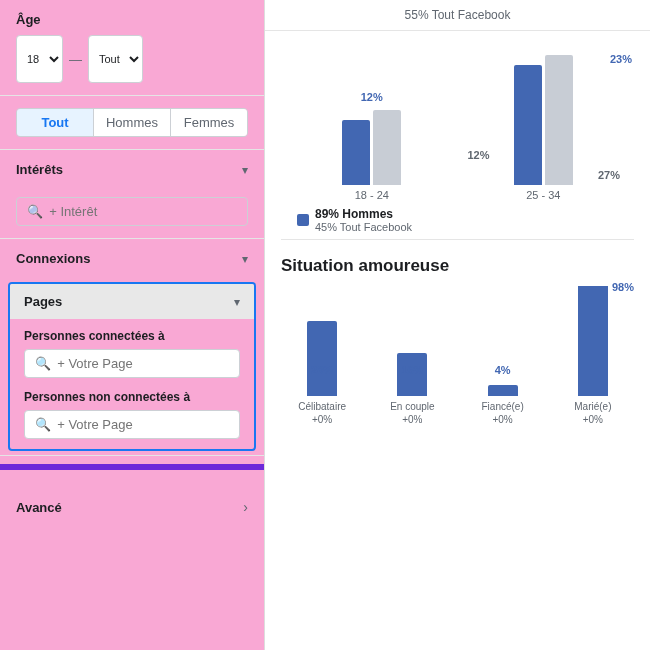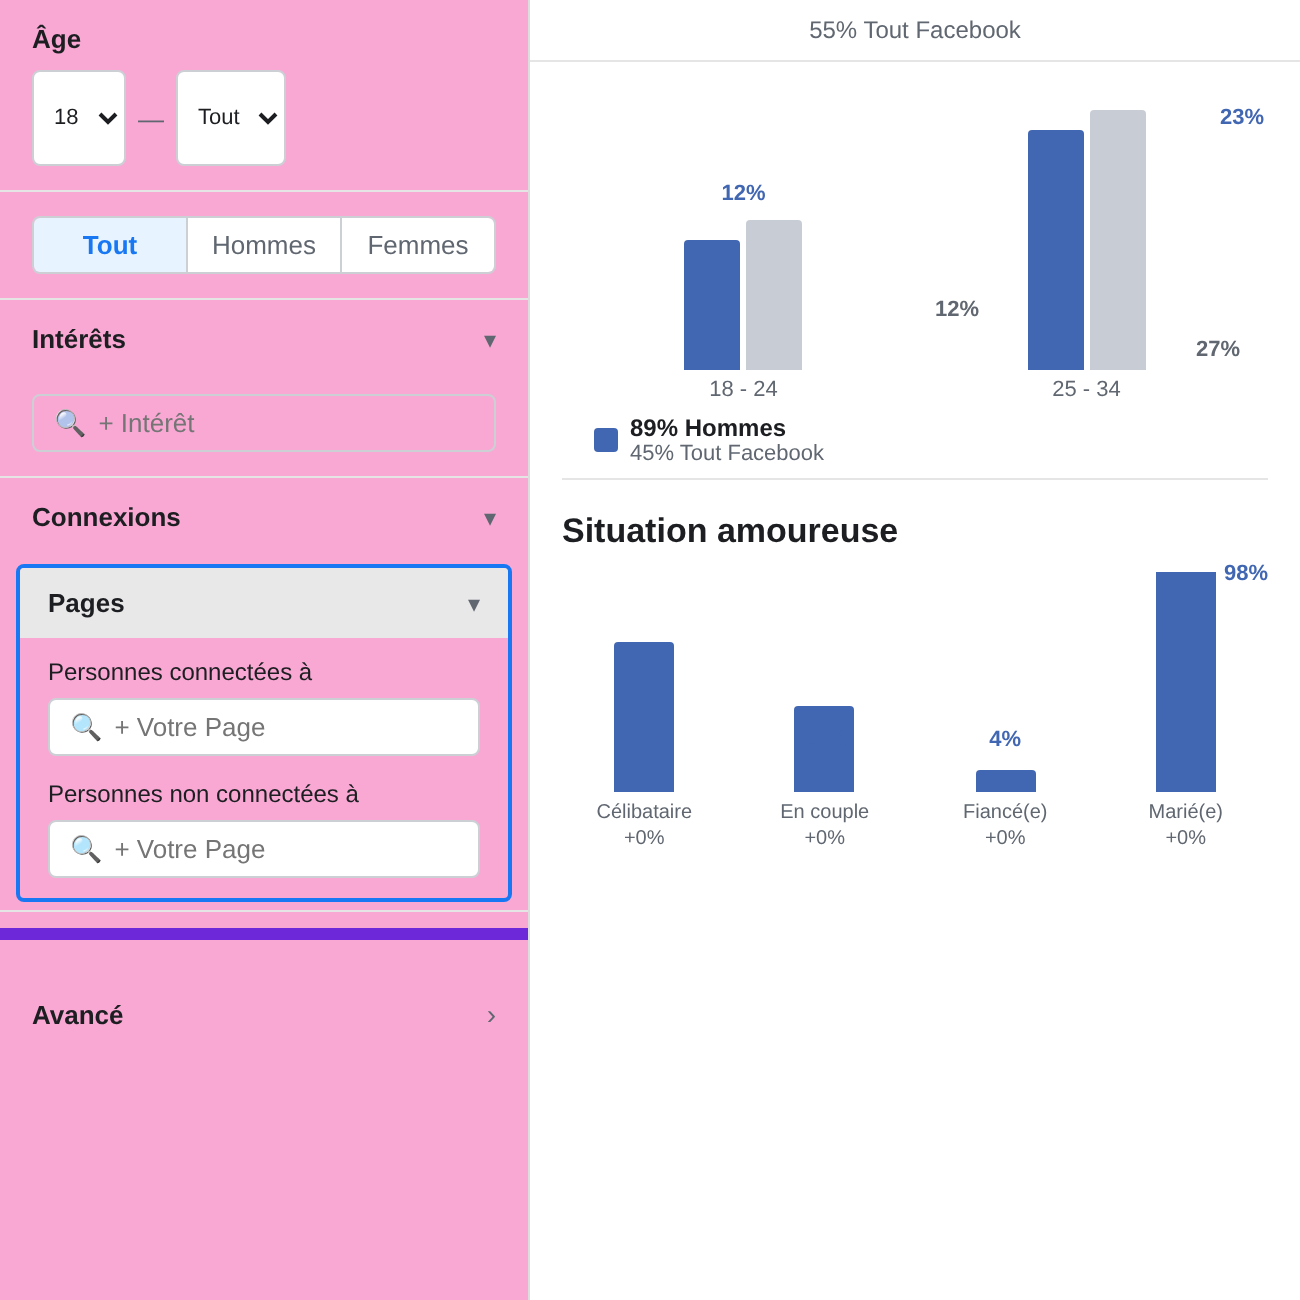--- a/index.html
+++ b/index.html
@@ -178,21 +178,21 @@
       font-size: 13px;
       color: #1c1e21;
     }
 
     .pages-body {
       padding: 10px 14px;
     }
 
     .pages-sub-label {
       font-size: 12px;
-      font-weight: 400;
+      font-weight: 700;
       color: #1c1e21;
       margin-bottom: 6px;
     }
 
     .pages-input-wrap {
       display: flex;
       align-items: center;
       border: 1px solid #ccd0d5;
       border-radius: 4px;
       padding: 6px 10px;

